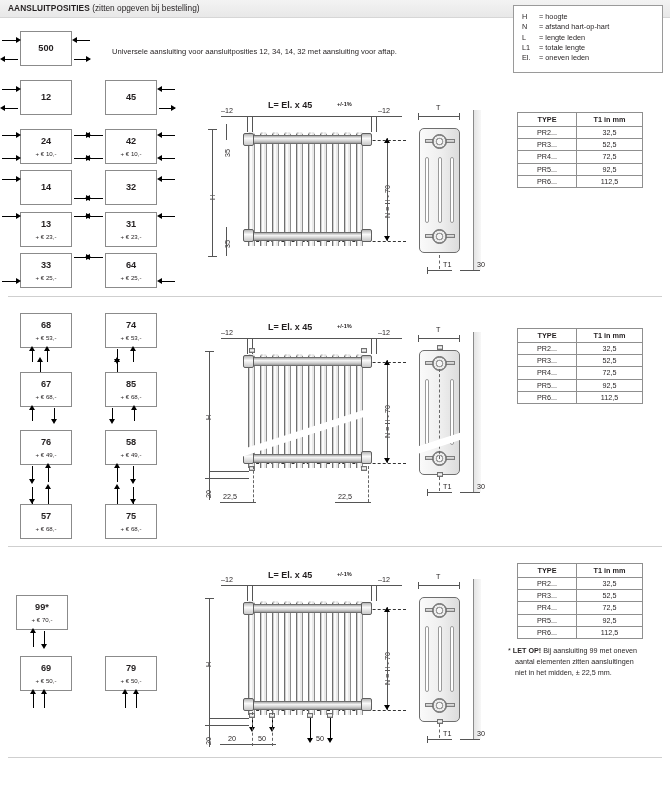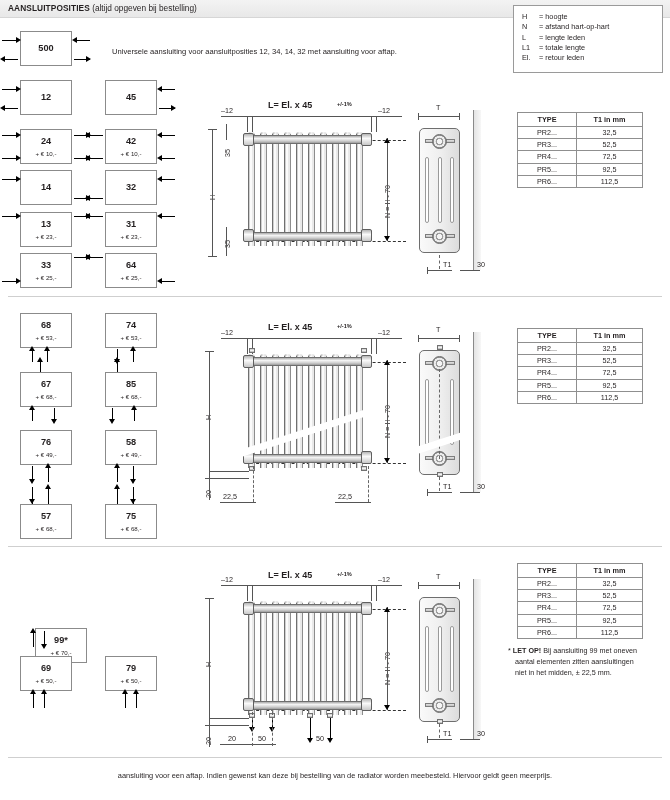--- a/index.html
+++ b/index.html
@@ -108,21 +108,21 @@
        linear-gradient(to bottom,#cacaca,#f2f2f2 50%,#aeaeae);
        border:.5px solid #717171;box-sizing:border-box;}
   .slash{position:absolute;background:#fff;height:7px;transform-origin:0 0;}
 </style>
 </head>
 <body>
 
 <div class="hdr"></div>
 <div class="hdr-txt">
   <b>AANSLUITPOSITIES</b>
-  <span>(altijd opgeven bij bestelling)</span>
+  <span>(zitten opgeven bij bestelling)</span>
 </div>
 
 <div class="intro">Universele aansluiting voor aansluitposities 12, 34, 14, 32 met aansluiting voor aftap.</div>
 
 <div class="legend">
   <table>
     <tbody>
         <tr>
       <td class="k">H</td>
       <td>
@@ -148,21 +148,21 @@
       <td class="k">L1</td>
       <td>
         <span>=</span>
         <span>totale lengte</span>
       </td>
     </tr>
     <tr>
       <td class="k">El.</td>
       <td>
         <span>=</span>
-        <span>retour leden</span>
+        <span>oneven leden</span>
       </td>
     </tr>
   </tbody>
     </table>
 </div>
 
 <table class="ttab" style="left:517px;top:112px;">
   <tbody>
       <tr>
     <th>TYPE</th>
@@ -428,21 +428,21 @@
 
 <div class="pbox wp" style="left:105px;top:504px;">
   <div class="num">75</div>
   <div class="pr">+ € 68,-</div>
 </div>
 <div class="var" style="left:117px;top:487px;height:17px;"></div>
 <div class="vhead u" style="left:114px;top:484px;"></div>
 <div class="var" style="left:133px;top:487px;height:17px;"></div>
 <div class="vhead d" style="left:130px;top:499px;"></div>
 
-<div class="pbox wp" style="left:35px;top:595px;margin-top:33px;">
+<div class="pbox wp" style="left:16px;top:595px;">
   <div class="num">99*</div>
   <div class="pr">+ € 70,-</div>
 </div>
 <div class="var" style="left:33px;top:631px;height:16px;"></div>
 <div class="vhead u" style="left:30px;top:628px;"></div>
 <div class="var" style="left:44px;top:631px;height:16px;"></div>
 <div class="vhead d" style="left:41px;top:644px;"></div>
 
 <div class="pbox wp" style="left:20px;top:656px;">
   <div class="num">69</div>
@@ -755,14 +755,13 @@
   <div class="dim" style="left:253px;top:167px;">T1</div>
   <div class="ln lnh" style="left:237px;top:177px;width:25px;"></div>
   <div class="ln lnv" style="left:237px;top:174px;height:7px;"></div>
 
   <div class="wall" style="left:283px;top:17px;height:160px;"></div>
   <div class="dim" style="left:287px;top:167px;">30</div>
   <div class="ln lnh" style="left:270px;top:177px;width:20px;"></div>
 </div>
 
 <div class="footer">
-  <div>aansluiting voor een aftap. Indien gewenst kan deze bij bestelling van de radiator worden meebesteld. Hiervoor geldt geen meerprijs.</div>
 </div>
 
 </body></html>

